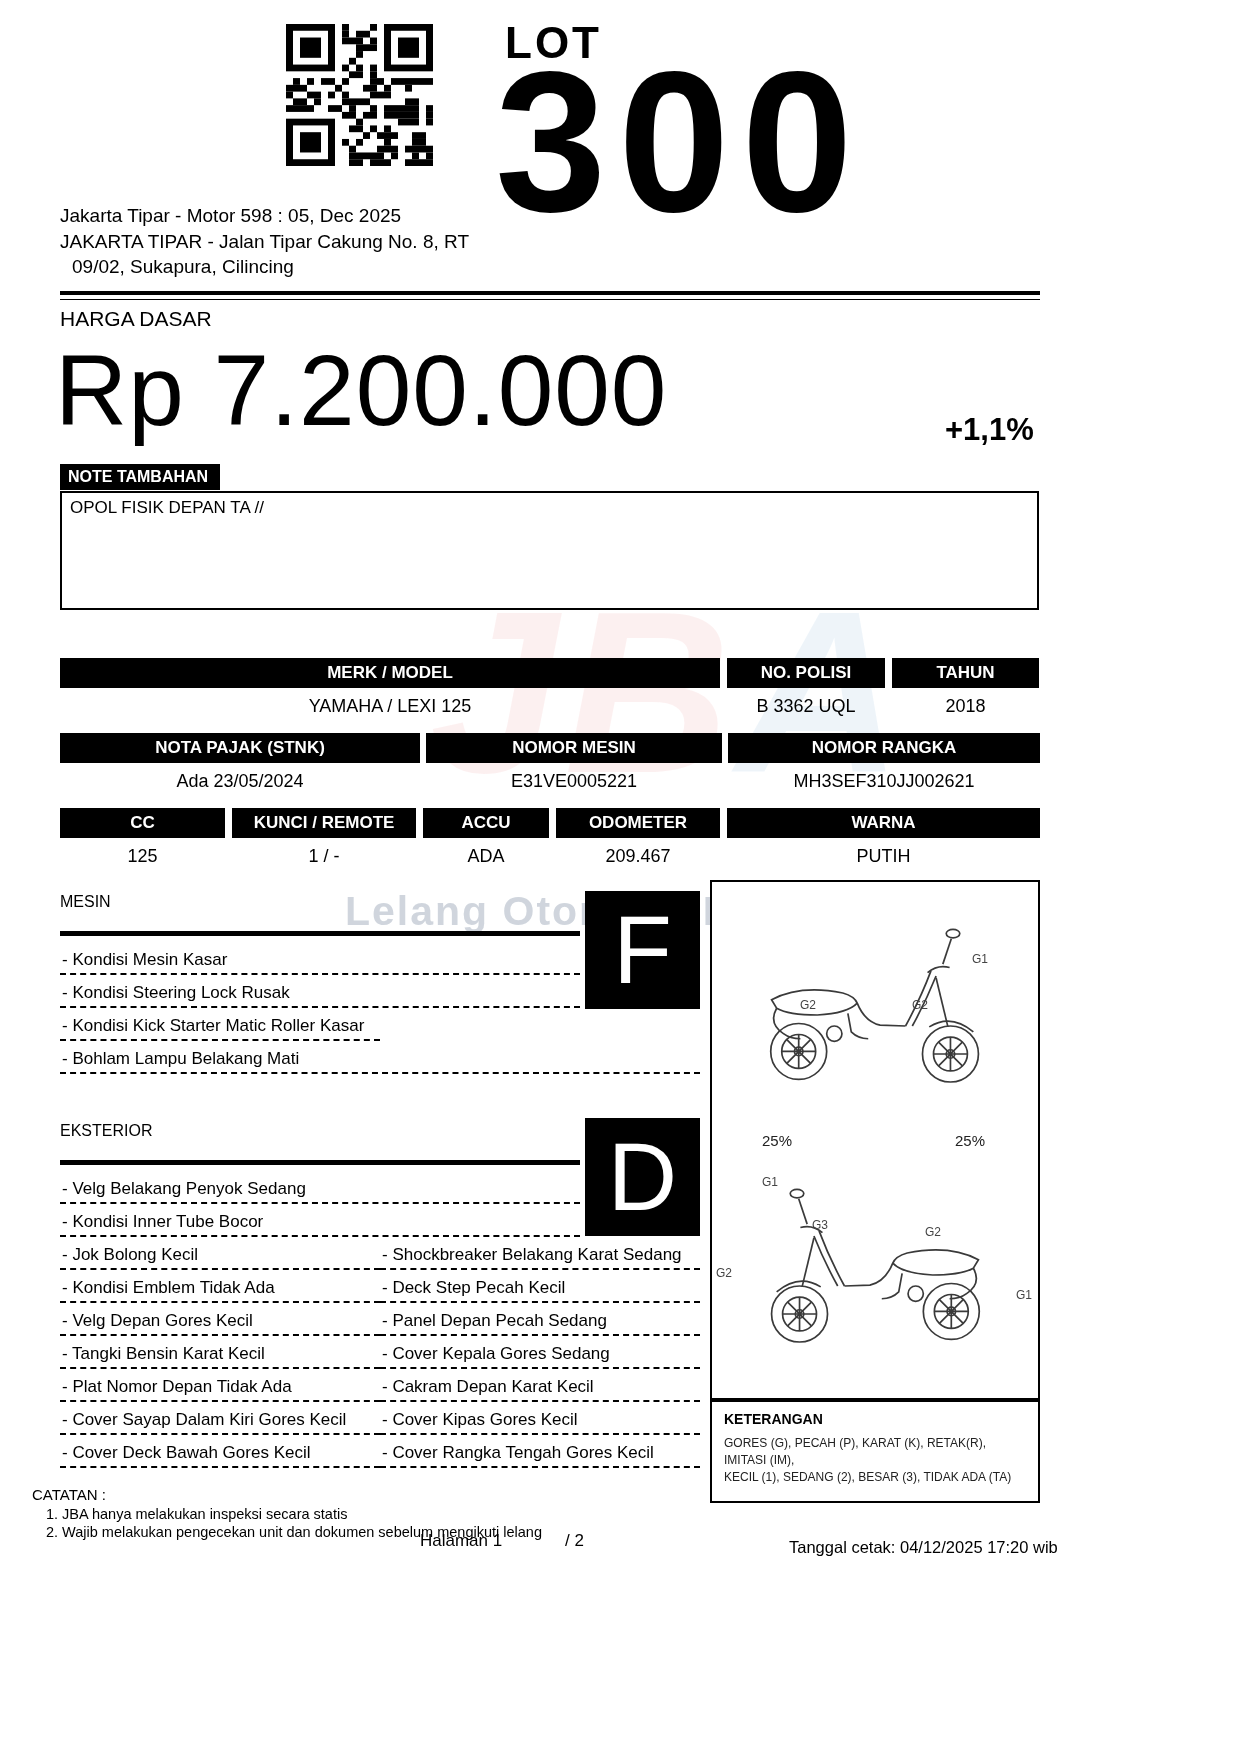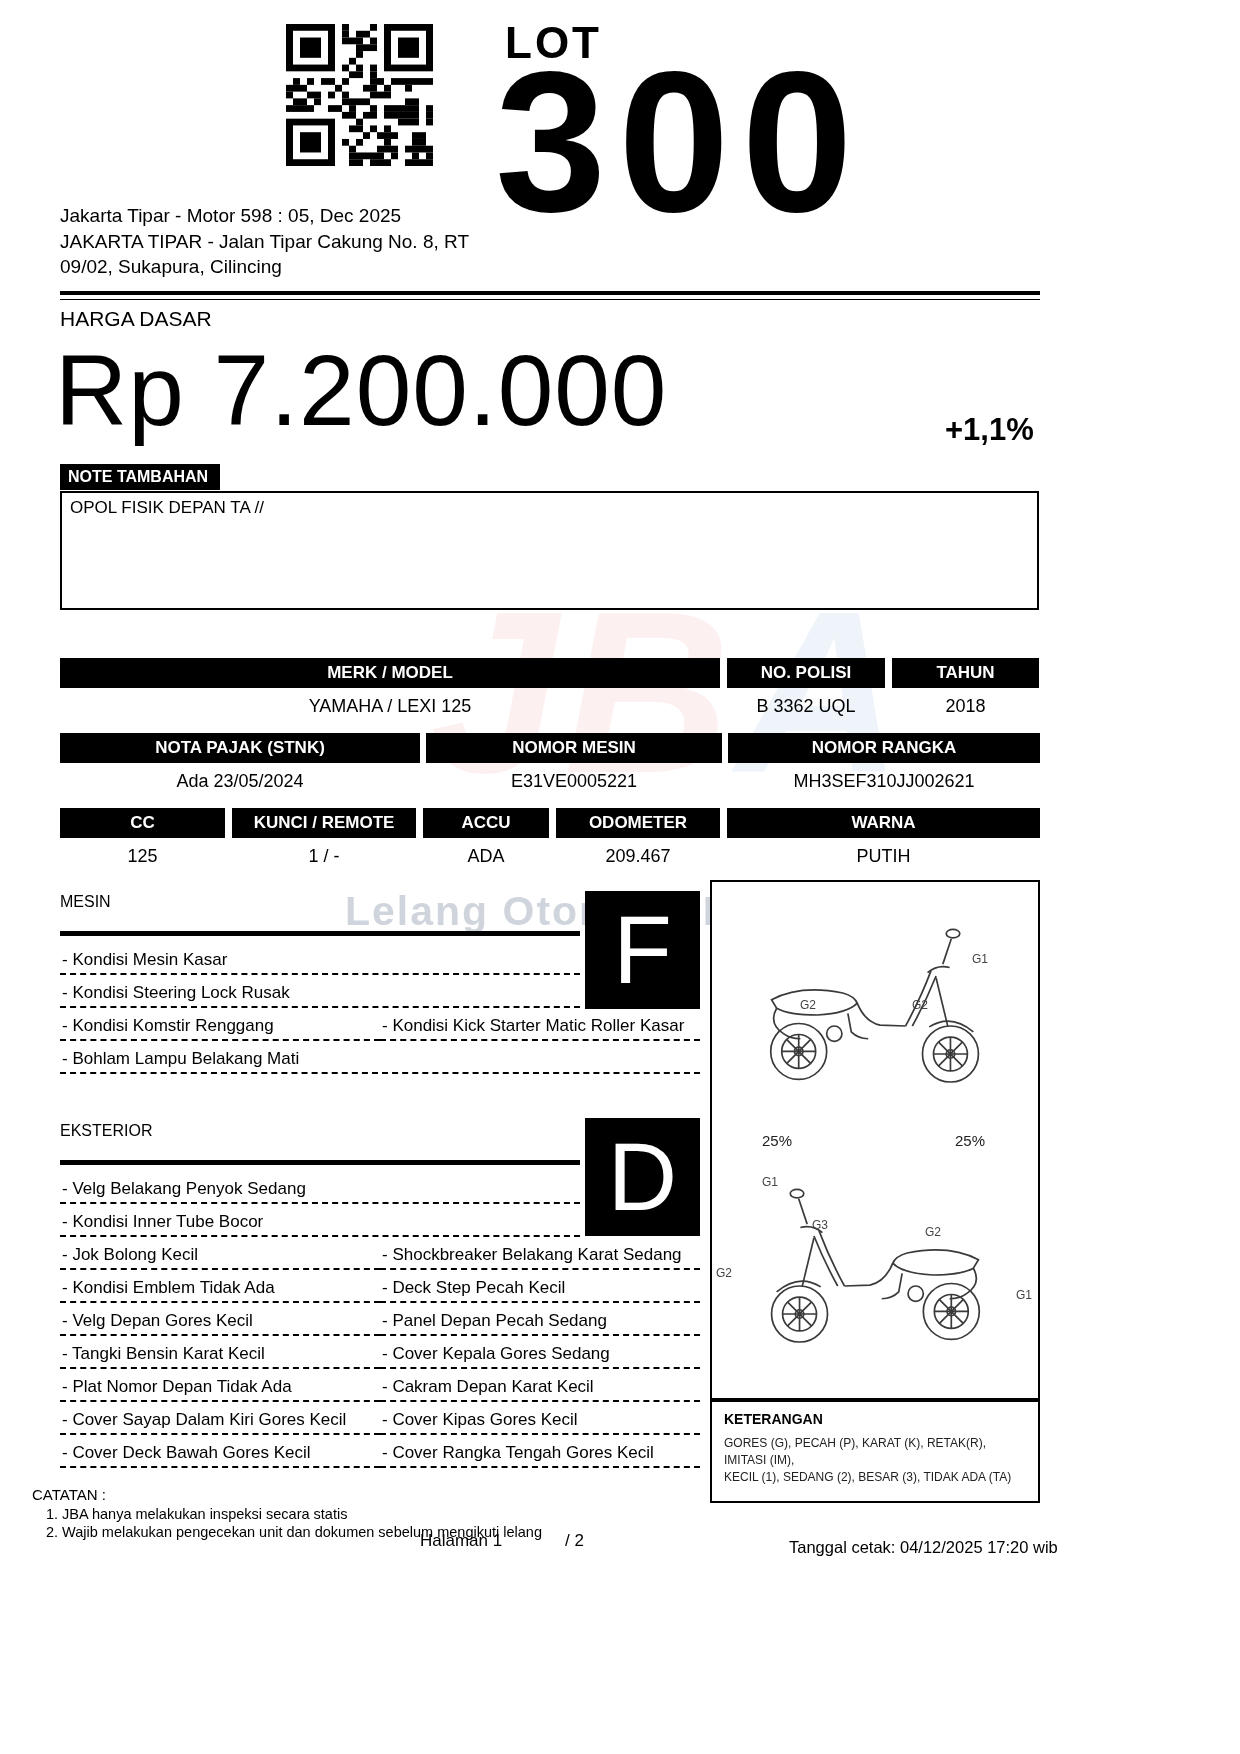--- a/index.html
+++ b/index.html
@@ -18,21 +18,21 @@
   .wm-text { position:absolute; left:345px; top:888px; font-size:41px; font-weight:bold; color:#aab4c2; opacity:0.55; letter-spacing:2px; z-index:0; white-space:nowrap; }
   .content { position:absolute; inset:0; z-index:1; }
 
   
   .qr { position:absolute; left:286px; top:24px; width:147px; height:142px; }
   .qr svg { width:100%; height:100%; }
   .lot-label { position:absolute; left:505px; top:18px; font-size:44px; font-weight:bold; letter-spacing:3px; }
   .lot-number { position:absolute; left:495px; top:42px; font-size:200px; font-weight:bold; line-height:1; letter-spacing:12px; }
   .auction-line { position:absolute; left:60px; top:205px; font-size:19px; }
   .address-line1 { position:absolute; left:60px; top:231px; font-size:19px; }
-  .address-line2 { position:absolute; left:60px; top:256px; font-size:19px; }
+  .address-line2 { position:absolute; left:72px; top:256px; font-size:19px; }
 
   .divider { position:absolute; left:60px; top:291px; width:980px; height:9px; border-top:4px solid #000; border-bottom:1px solid #000; }
 
   
   .harga-label { position:absolute; left:60px; top:307px; font-size:21px; }
   .price { position:absolute; left:55px; top:330px; font-size:100px; line-height:1.2; letter-spacing:1px; white-space:nowrap; }
   .pct { position:absolute; left:945px; top:412px; font-size:31px; font-weight:bold; }
 
   
   .note-label { position:absolute; left:60px; top:464px; background:#000; color:#fff; font-weight:bold; font-size:16px; padding:4px 12px 4px 8px; }
@@ -281,21 +281,20 @@
         <span>F</span>
       </div>
     <div class="items" style="left:60px;top:942px">
       <div class="item-row short">
           <span class="cell">- Kondisi Mesin Kasar</span>
         </div>
       <div class="item-row short">
           <span class="cell">- Kondisi Steering Lock Rusak</span>
         </div>
       <div class="item-row two">
-        <span class="cell left">- Kondisi Komstir Renggang</span>
         <span class="cell right">- Kondisi Kick Starter Matic Roller Kasar</span>
       </div>
       <div class="item-row full">
           <span class="cell">- Bohlam Lampu Belakang Mati</span>
         </div>
     </div>
 
     <div class="sec-title" style="left:60px;top:1122px">EKSTERIOR</div>
     <div class="sec-underline" style="left:60px;top:1160px"></div>
     <div class="grade-box" style="left:585px;top:1118px">

